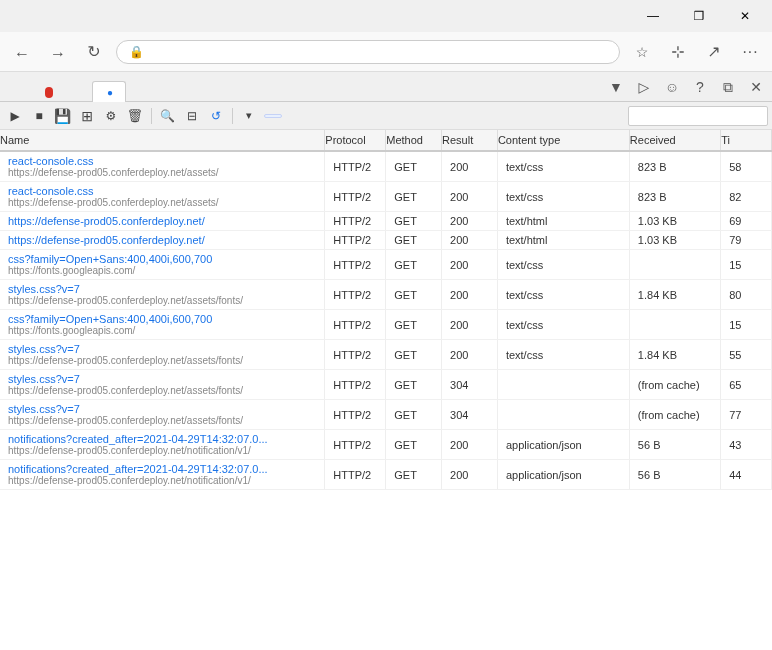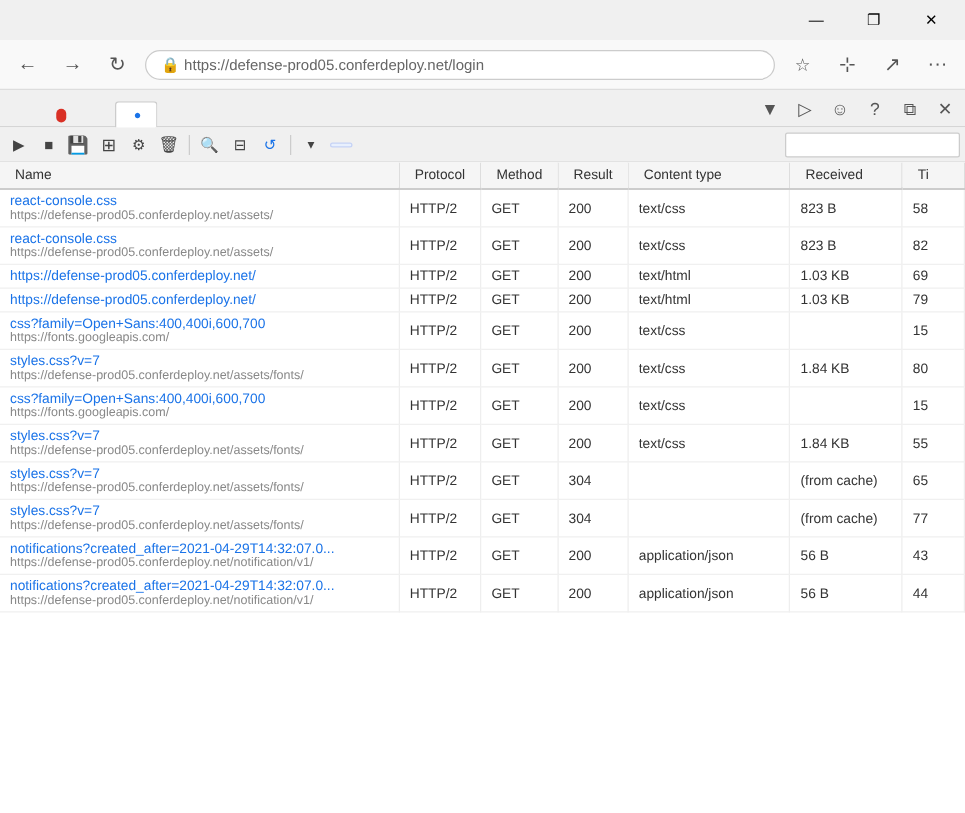--- a/index.html
+++ b/index.html
@@ -186,21 +186,21 @@
       font-size: 11px;
     }
     .network-table thead {
       position: sticky;
       top: 0;
       background: #f5f5f5;
       z-index: 1;
     }
     .network-table th {
       text-align: left;
-      padding: 4px 12px;
+      padding: 4px 0;
       border-right: 1px solid #ddd;
       border-bottom: 2px solid #ccc;
       font-weight: 500;
       color: #333;
       white-space: nowrap;
       cursor: pointer;
     }
     .network-table td {
       padding: 3px 8px;
       border-right: 1px solid #eee;
@@ -247,21 +247,21 @@
   <button class="title-bar-btn">—</button>
   <button class="title-bar-btn">❐</button>
   <button class="title-bar-btn close">✕</button>
 </div>
 
 <div class="browser-toolbar">
   <button class="browser-btn">←</button>
   <button class="browser-btn">→</button>
   <button class="browser-btn">↻</button>
   <div style="flex:1; height:24px; background:white; border:1px solid #ccc; border-radius:12px; display:flex; align-items:center; padding:0 12px; font-size:12px; color:#666;">
-    <span>🔒</span>&nbsp;<span>https://defense-prod05.conferdeploy.net/login</span>
+    <span>🔒</span>&nbsp;
   </div>
   <button class="browser-btn star">☆</button>
   <button class="browser-btn">⊹</button>
   <button class="browser-btn">↗</button>
   <button class="browser-btn">···</button>
 </div>
 
 <div class="devtools-tabs">
   <div class="devtools-tab">
     <span></span>

